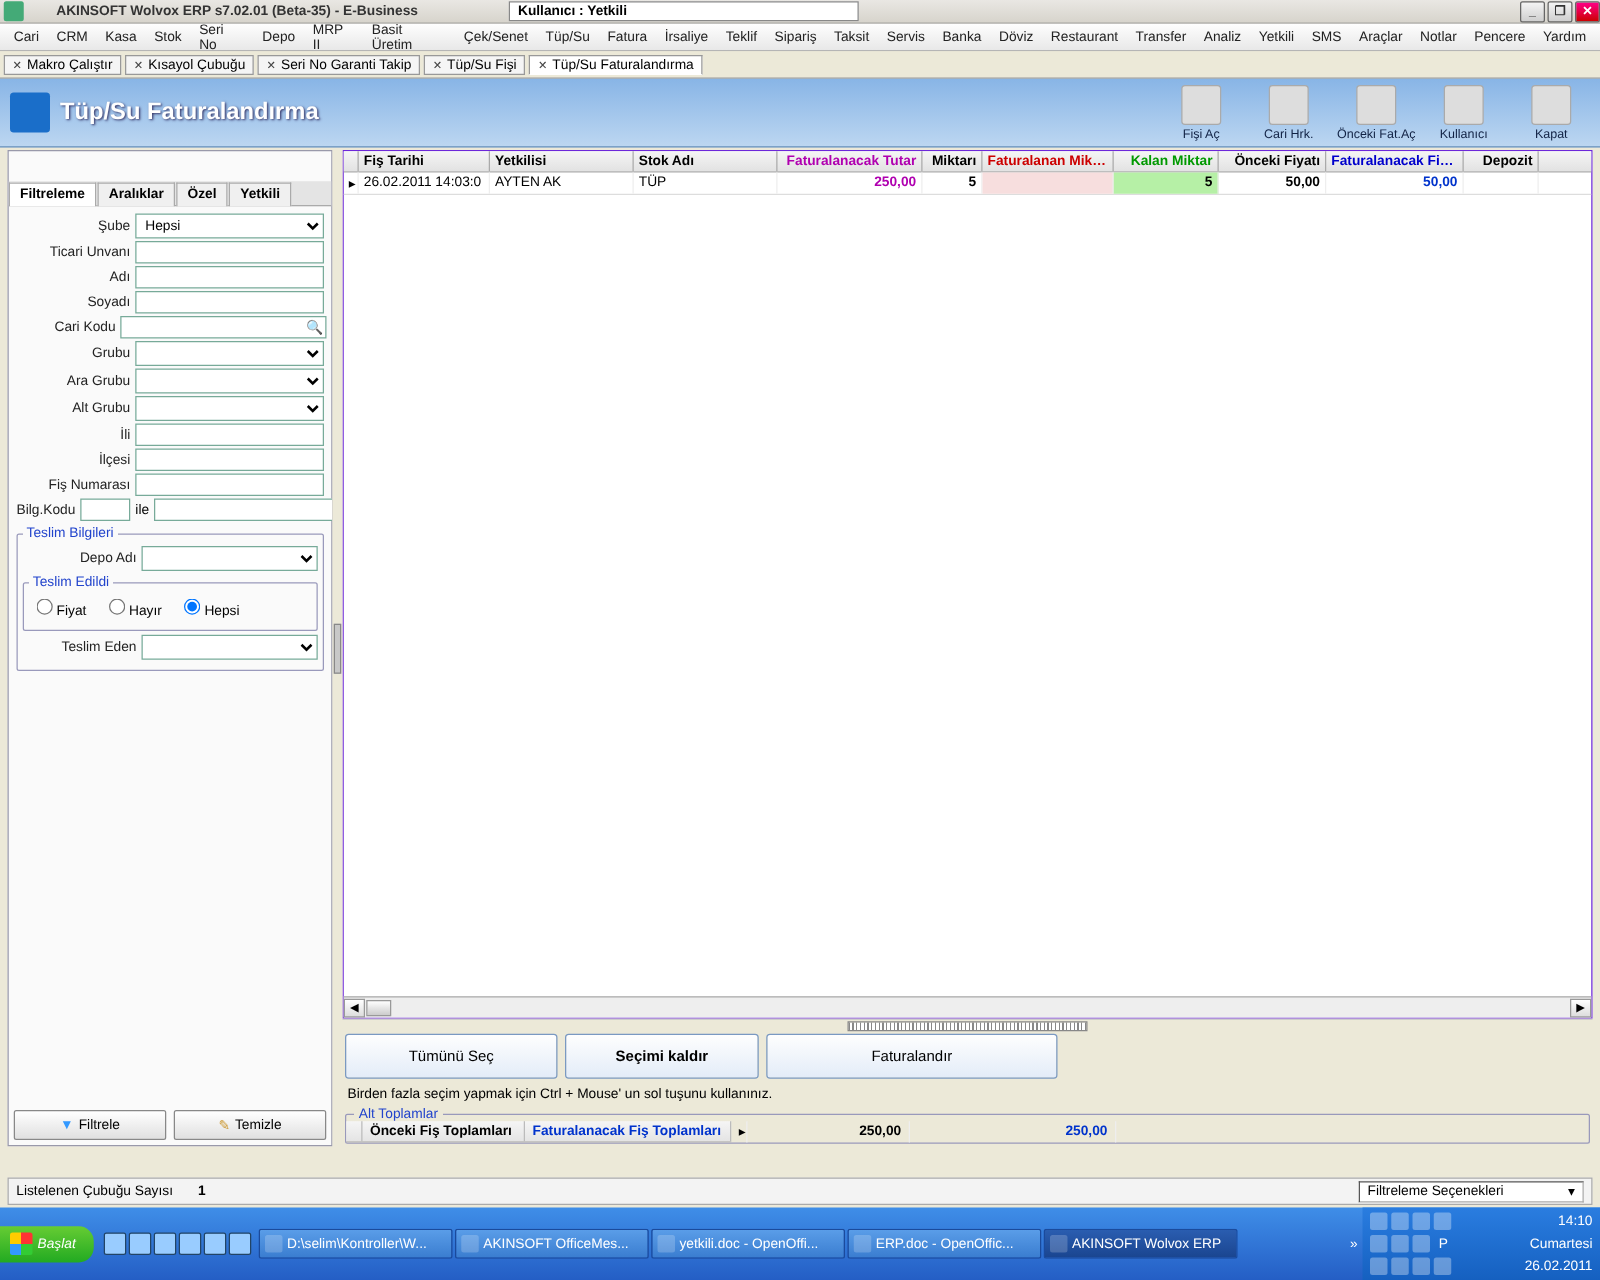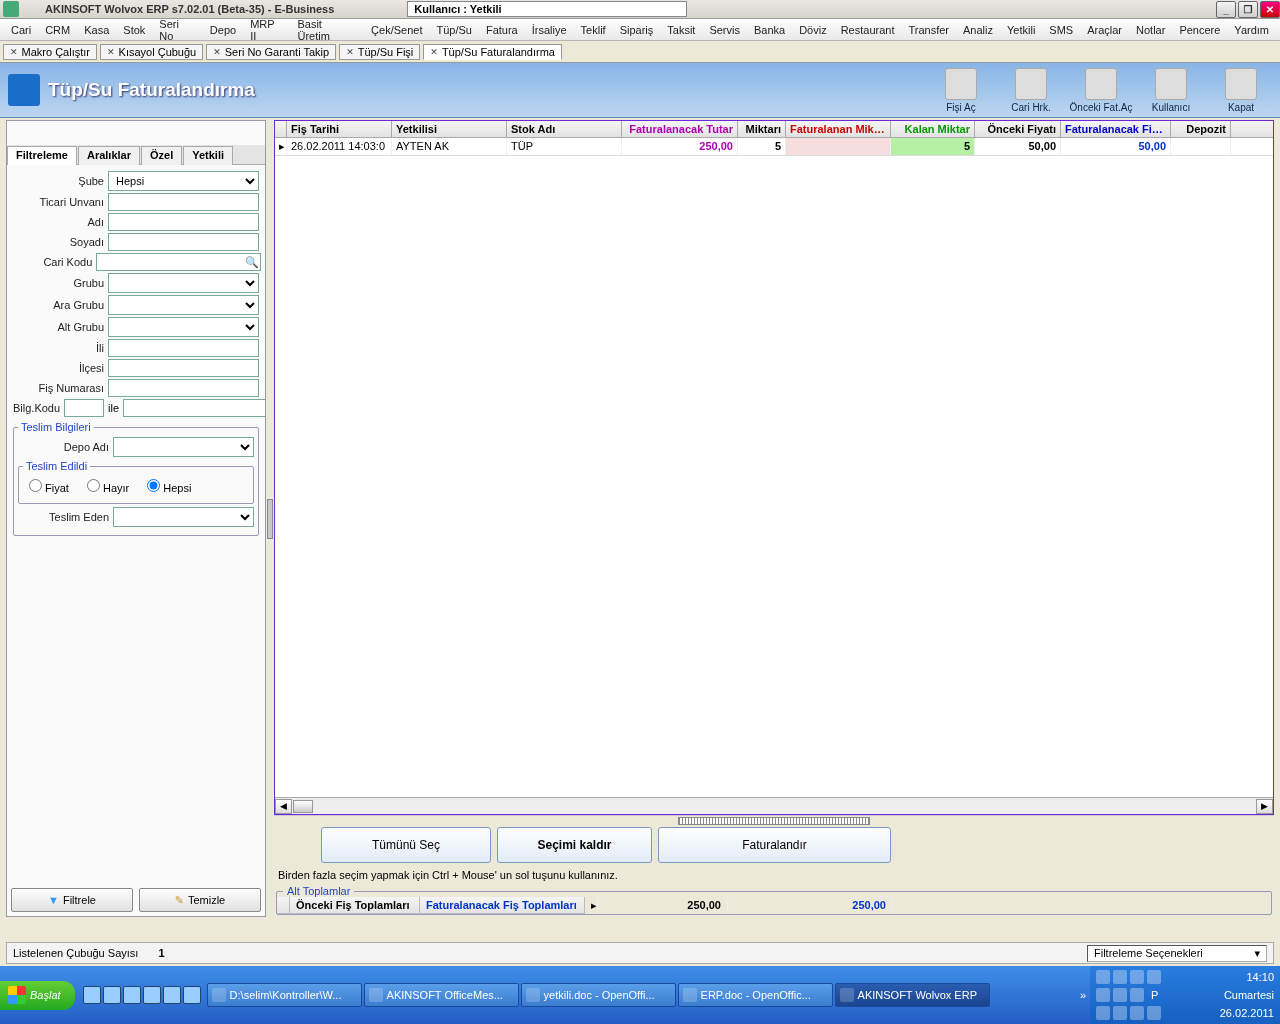--- a/index.html
+++ b/index.html
@@ -65,21 +65,21 @@
 .gh{ border-right:1px solid #aaa; padding:2px 4px; font-weight:bold; overflow:hidden; white-space:nowrap; text-overflow:ellipsis;}
 .grid-row { display:flex; border-bottom:1px solid #ddd;}
 .gc{ border-right:1px solid #eee; padding:2px 4px; overflow:hidden; white-space:nowrap;}
 .grid-hscroll{ height:17px; border-top:1px solid #aaa; background:#eee; display:flex; align-items:center;}
 .hs-btn{ width:17px;height:15px;border:1px solid #999;background:linear-gradient(#fff,#ddd);display:flex;align-items:center;justify-content:center;font-size:9px;}
 .grid-size-handle{ height:8px; background:#ece9d8; border-top:1px solid #ccc; position:relative;}
 .grid-size-handle::after{ content:""; position:absolute; left:50%; top:1px; transform:translateX(-50%); width:190px; height:6px; border:1px solid #888; background:repeating-linear-gradient(90deg,#888 0 1px,#fff 1px 3px);}
 
 .action-row{ display:flex; gap:6px; padding:4px 2px;}
 .action-row button{ height:36px; border:1px solid #7a99c2; background:linear-gradient(#fefefe,#e3ecf8); border-radius:3px; font-size:12px;}
-.action-row button.b1{ width:170px;margin-left:45px;} .action-row button.b2{ width:155px;font-weight:bold;} .action-row button.b3{ width:233px;}
+.action-row button.b1{ width:170px;} .action-row button.b2{ width:155px;font-weight:bold;} .action-row button.b3{ width:233px;}
 .hint{ padding:2px 4px; color:#000;}
 .subtotals{ border:1px solid #99b; margin:2px; border-radius:2px;}
 .subtotals legend{ color:#24c; padding:0 4px; margin-left:6px;}
 .st-grid{ display:flex; flex-direction:row;}
 .st-head{ display:flex; background:linear-gradient(#f5f5f5,#e4e4e4); border-bottom:1px solid #bbb;}
 .st-head div{ padding:2px 6px; border-right:1px solid #bbb; font-weight:bold;}
 .st-row{ display:flex;}
 .st-row div{ padding:2px 6px; border-right:1px solid #eee; text-align:right;}
 
 

